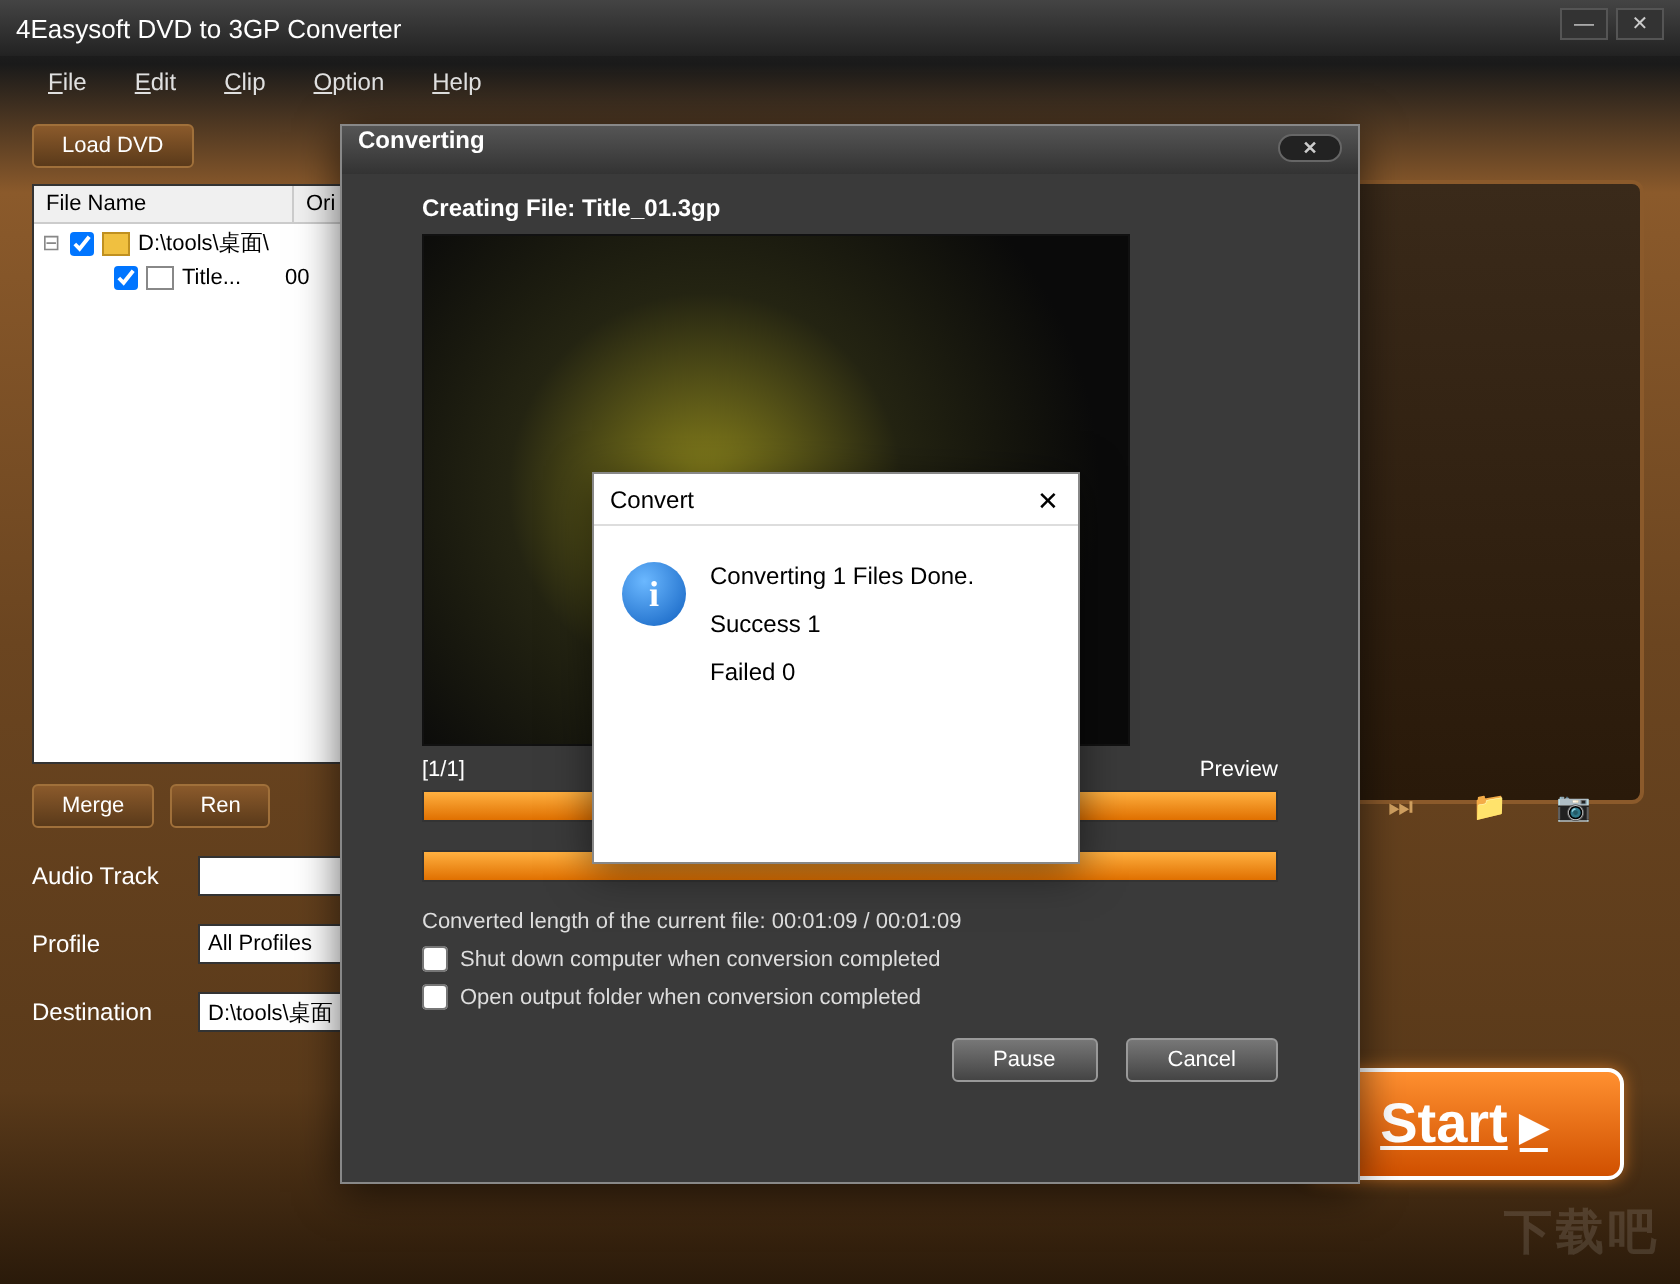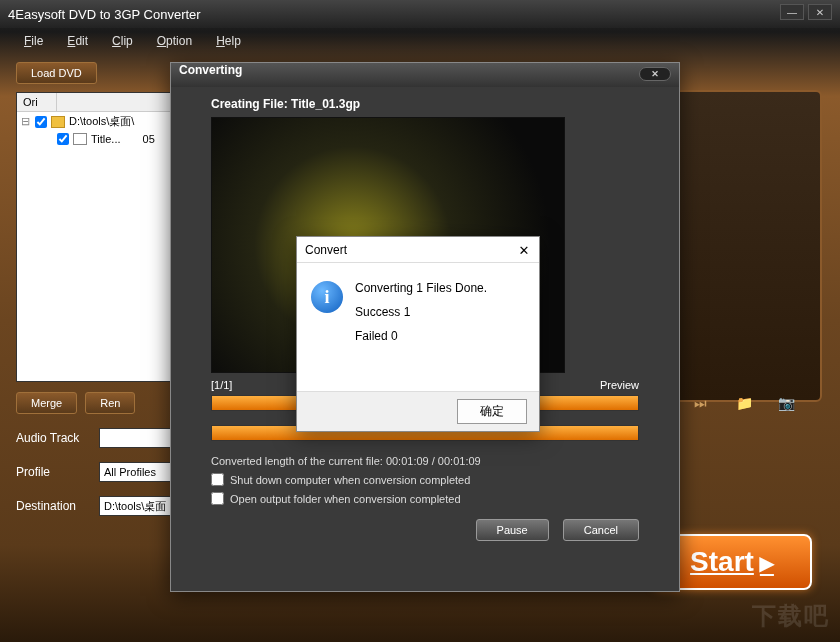--- a/index.html
+++ b/index.html
@@ -90,35 +90,36 @@
     <span><span class="ul">H</span>elp</span>
   </div>
 
   <div class="content">
     <div class="toolbar-row">
       <button class="btn">Load DVD</button>
     </div>
 
     <div class="file-panel">
       <div class="file-header">
+        <div style="width:130px">File Name</div>
         <div style="width:40px">Ori</div>
       </div>
       <div class="file-row">
         <span style="width:10px;color:#888">⊟</span>
         <input type="checkbox" checked="" style="">
         <span class="folder-icon"></span>
         <span>D:\tools\桌面\</span>
       </div>
       <div class="file-row">
         <span class="tree-indent"></span>
         <span style="width:10px"></span>
         <input type="checkbox" checked="" style="">
         <span class="file-icon"></span>
         <span>Title...</span>
-        <span style="margin-left:18px">05</span>
+        <span style="margin-left:18px">00</span>
       </div>
     </div>
 
     <div class="action-row">
       <button class="btn">Merge</button>
       <button class="btn">Ren</button>
     </div>
 
     <div class="field-row">
       <label>Audio Track</label>
@@ -190,16 +191,13 @@
   <div class="msgbox-title">Convert</div>
   <div class="msgbox-close">✕</div>
   <div class="msgbox-body">
     <div class="info-icon">i</div>
     <div class="msgbox-text">
       <div>Converting 1 Files Done.</div>
       <div>Success 1</div>
       <div>Failed 0</div>
     </div>
   </div>
-  <div class="msgbox-buttons">
-    <button class="msgbox-btn">确定</button>
-  </div>
 </div>
 
 </body></html>

